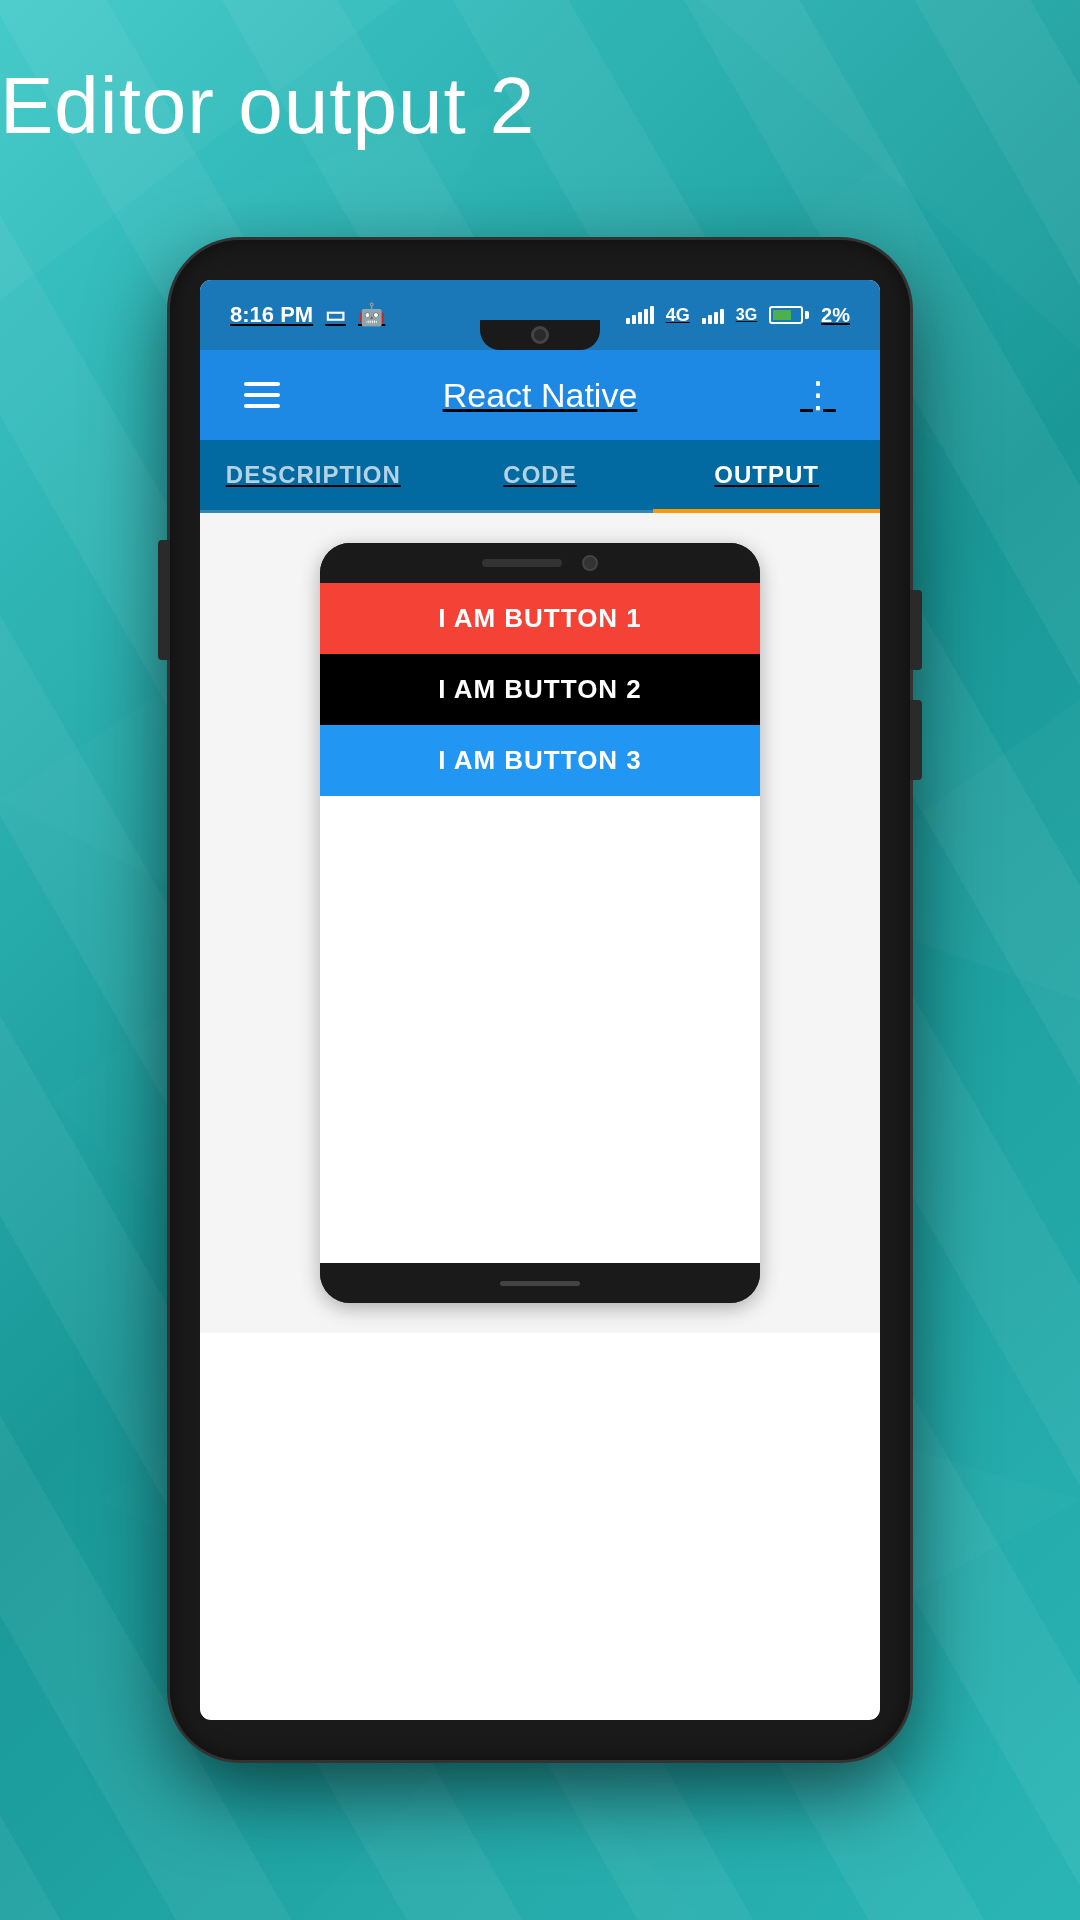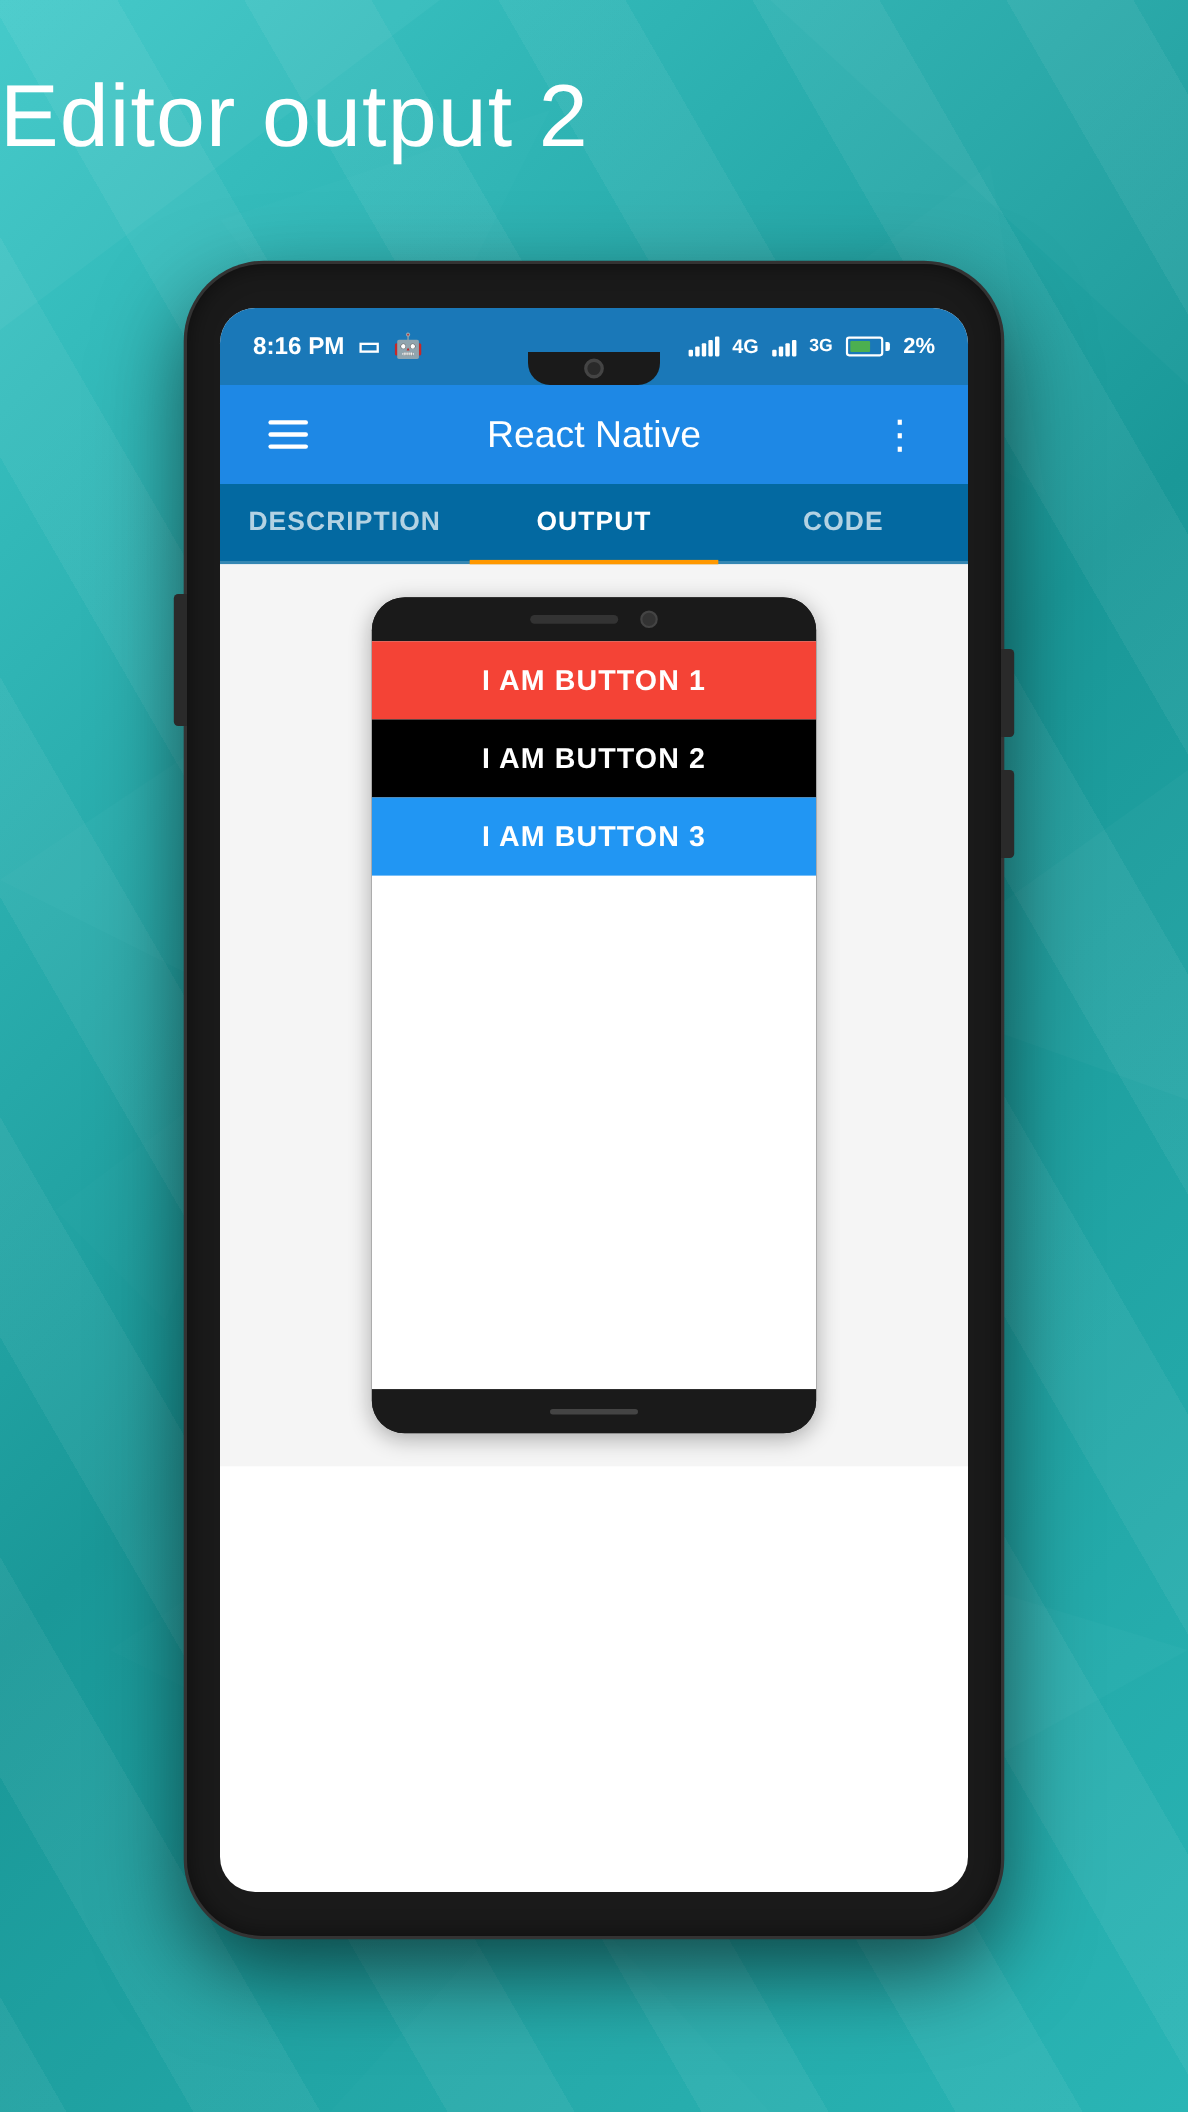--- a/index.html
+++ b/index.html
@@ -100,22 +100,23 @@
     }
 
     
     .phone-screen {
       position: absolute;
       top: 40px;
       left: 30px;
       right: 30px;
       bottom: 40px;
       background: #fff;
-      border-radius: 32px;
+      border-radius: 11px;
       overflow: hidden;
+      text-decoration: underline;
     }
 
     
     .status-bar {
       height: 70px;
       background: #1a78b8;
       display: flex;
       align-items: center;
       justify-content: space-between;
       padding: 0 30px;
@@ -235,21 +236,21 @@
 
     
     .content {
       background: #f5f5f5;
       flex: 1;
       padding: 30px 20px;
     }
 
     
     .inner-phone {
-      width: 404px;
+      width: 440px;
       background: #1a1a1a;
       border-radius: 30px;
       overflow: hidden;
       box-shadow: 0 5px 20px rgba(0,0,0,0.3);
       margin: 0 auto;
     }
 
     .inner-phone-top {
       height: 40px;
       background: #1a1a1a;
@@ -423,25 +424,25 @@
         <span></span>
       </div>
       <span class="app-bar-title">React Native</span>
       <div class="three-dots">⋮</div>
     </div>
 
     <div class="tabs">
       <div class="tab">
         <span>DESCRIPTION</span>
       </div>
+      <div class="tab">
+        <span>CODE</span>
+      </div>
       <div class="tab active">
         <span>OUTPUT</span>
-      </div>
-      <div class="tab">
-        <span>CODE</span>
       </div>
     </div>
 
     <div class="content">
 
       <div class="inner-phone">
         <div class="inner-phone-top">
           <div class="inner-speaker"></div>
           <div class="inner-notch-camera"></div>
         </div>

